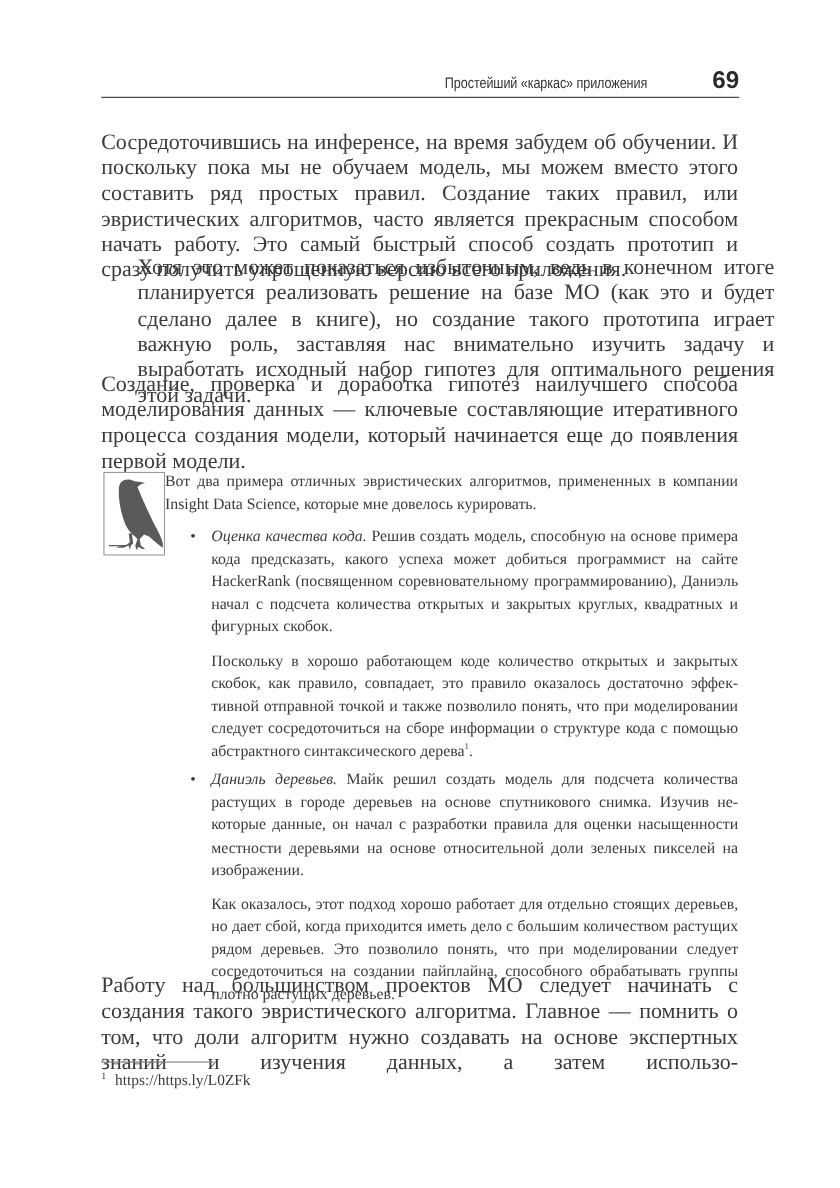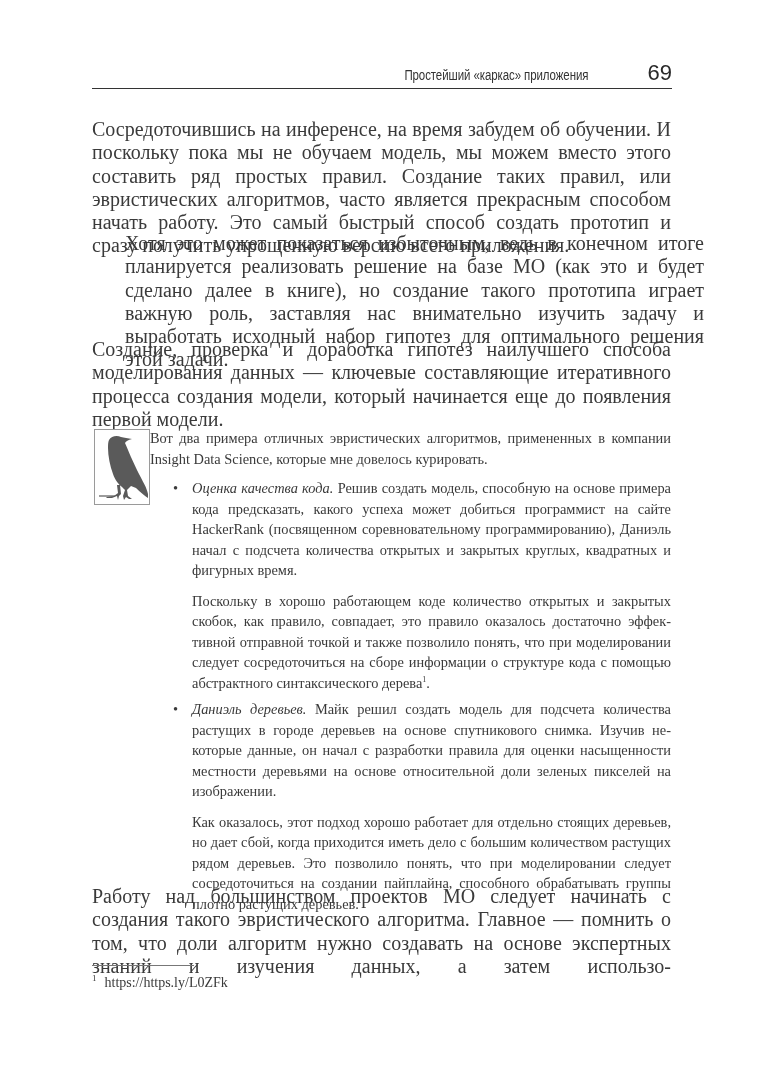--- a/index.html
+++ b/index.html
@@ -31,21 +31,21 @@
     color: #333;
     transform: scaleX(0.82);
     transform-origin: right center;
     letter-spacing: -0.1px;
   }
   .running-head .pageno {
     position: absolute;
     right: 0;
     top: 2px;
     font-size: 22px;
-    font-weight: normal;
+    font-weight: bold;
     color: #2a2a2a;
   }
   .body-text {
     position: absolute;
     left: 92px;
     width: 579px;
     font-family: Liberation Serif, serif;
     font-size: 20px;
     line-height: 23.3px;
     color: #3a3a3a;
@@ -163,21 +163,21 @@
       <path fill="#5a5a5a" d="M14 10 C16 6 22 5 26 7 C29 8 33 8 37 9 C33 10 31 11 30 13 C33 20 38 32 44 44 C47 50 52 58 53 64 L53 68 C50 66 45 62 41 58 L36 56 L32 60 L33 66 L37 69 L34 69 L31 67 L29 70 L28 66 L30 60 L27 57 C24 55 20 50 18 44 C15 36 13 26 13 18 C13 15 13 12 14 10 Z"></path>
       <path fill="#5a5a5a" d="M22 55 L23 63 L19 66 L12 67 L11 68 L17 68 L22 66 L23 70 L24 66 L26 64 L25 55 Z"></path>
       <path stroke="#5a5a5a" stroke-width="1.2" fill="none" d="M4 66 L20 66"></path>
     </svg>
   </div>
   <div class="note-body">
     <p class="note-intro">Вот два примера отличных эвристических алгоритмов, примененных в ком­пании Insight Data Science, которые мне довелось курировать.</p>
     <ul class="note-list">
       <li>
         <span class="bullet">•</span>
-        <p><em>Оценка качества кода.</em><span> Решив создать модель, способную на основе при­мера кода предсказать, какого успеха может добиться программист на сайте HackerRank (посвященном соревновательному программированию), Даниэль начал с подсчета количества открытых и закрытых круглых, квадратных и фигурных время.</span></p>
+        <p><em>Оценка качества кода.</em><span> Решив создать модель, способную на основе при­мера кода предсказать, какого успеха может добиться программист на сайте HackerRank (посвященном соревновательному программированию), Даниэль начал с подсчета количества открытых и закрытых круглых, квадратных и фигурных скобок.</span></p>
         <p><span>Поскольку в хорошо работающем коде количество открытых и закрытых скобок, как правило, совпадает, это правило оказалось достаточно эффек­тивной отправной точкой и также позволило понять, что при моделиро­вании следует сосредоточиться на сборе информации о структуре кода с помощью абстрактного синтаксического дерева</span><sup class="fn">1</sup><span>.</span></p>
       </li>
       <li>
         <span class="bullet">•</span>
         <p><em>Даниэль деревьев.</em><span> Майк решил создать модель для подсчета количества растущих в городе деревьев на основе спутникового снимка. Изучив не­которые данные, он начал с разработки правила для оценки насыщенности местности деревьями на основе относительной доли зеленых пикселей на изображении.</span></p>
         <p><span>Как оказалось, этот подход хорошо работает для отдельно стоящих дере­вьев, но дает сбой, когда приходится иметь дело с большим количеством растущих рядом деревьев. Это позволило понять, что при моделировании следует сосредоточиться на создании пайплайна, способного обрабатывать группы плотно растущих деревьев.</span></p>
       </li>
     </ul>
   </div>
 </div>

